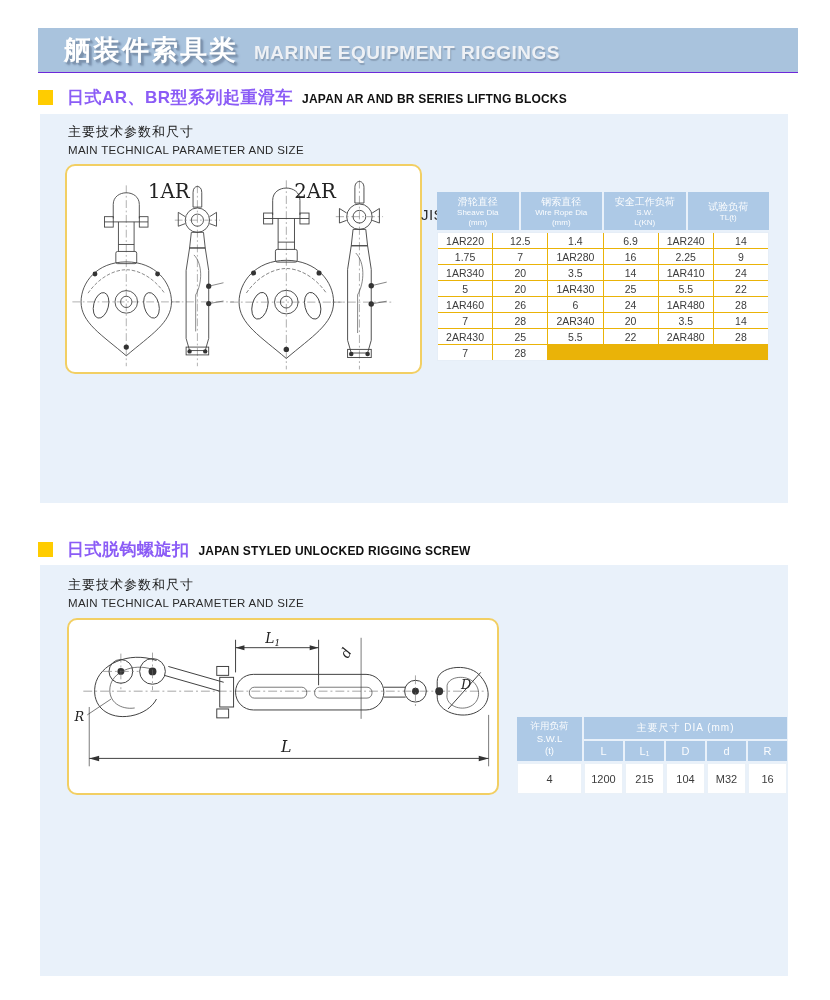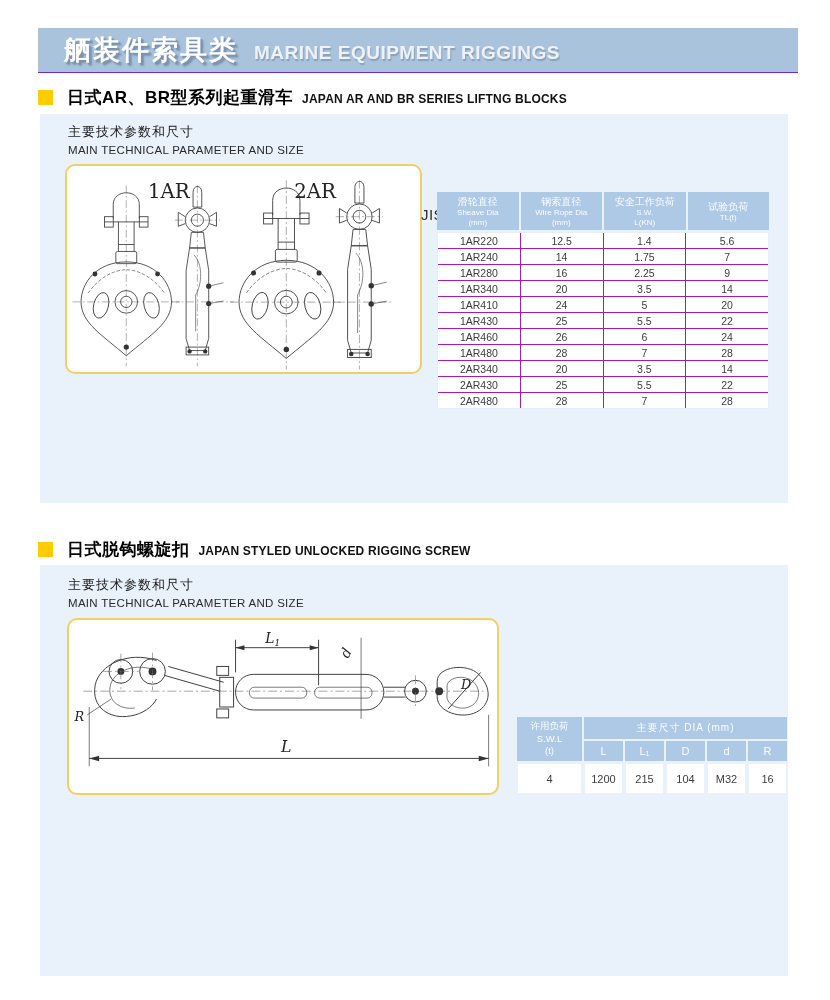--- a/index.html
+++ b/index.html
@@ -13,21 +13,21 @@
     display:flex; align-items:center; padding-left:26px; gap:16px; }
   .banner .zh { font-size:27px; font-weight:bold; color:#ffffff;
     text-shadow:2px 2px 1px #7d93ad, 3px 3px 2px rgba(90,110,140,.55); letter-spacing:2px; }
   .banner .en { font-size:19px; font-weight:bold; color:#eef1f5;
     text-shadow:1px 2px 1px #8aa0b8; letter-spacing:.5px; padding-top:6px; }
 
   
   .sec-head { position:absolute; display:flex; align-items:center; gap:14px; }
   .sec-head .bullet { width:15px; height:15px; background:#ffcc00; flex:0 0 15px; }
   .sec-head .t { display:flex; align-items:baseline; gap:9px; }
-  .sec-head .zh { font-size:17px; font-weight:bold; color:#000000; letter-spacing:.5px; }
+  .sec-head .zh { font-size:17px; font-weight:bold; color:#8b5cf6; letter-spacing:.5px; }
   .sec-head .en { font-size:12px; font-weight:bold; color:#111; letter-spacing:.2px; }
 
   
   .panel { position:absolute; left:40px; width:748px; background:#e9f1fa; }
   .panel1 { top:114px; height:389px; }
   .panel2 { top:565px; height:411px; }
   .param { position:absolute; left:28px; }
   .param .zh { font-size:13px; color:#1b1b1b; letter-spacing:1px; }
   .param .en { font-size:11.5px; color:#2a2a2a; margin-top:3px; letter-spacing:.3px; }
 
@@ -44,21 +44,21 @@
   .view-label { font-family:"DejaVu Serif", serif; fill:#222; }
 
   
   .jis { position:absolute; left:381px; top:52px; font-size:15px; color:#2e2e2e; letter-spacing:.4px;margin-top:40px; }
   .tbl1 { position:absolute; left:397px; top:78px; width:332px; }
   .tbl1-head { display:grid; grid-template-columns:repeat(4,1fr); gap:2px; margin-bottom:2px; }
   .tbl1-head .hc { background:#adc9e6; height:38px; display:flex; flex-direction:column;
     align-items:center; justify-content:center; color:rgba(255,255,255,.96); text-align:center; }
   .hc .h-zh { font-size:10px; line-height:1.3; }
   .hc .h-en, .hc .h-unit { font-size:8px; line-height:1.25; }
-  .tbl1-body { display:grid; grid-template-columns:repeat(4,1fr); gap:1px; background:#a21caf; border:1px solid #e6eef7;}
+  .tbl1-body { display:grid; grid-template-columns:repeat(6,1fr); gap:1px; background:#eab308; border:1px solid #e6eef7;}
   .tbl1-body .c { background:#ffffff; height:15px; display:flex; align-items:center;
     justify-content:center; font-size:10.5px; color:#3c3c3c; }
 
   
   .tbl2 { position:absolute; left:477px; top:152px; display:grid;
     grid-template-columns:65px repeat(5,39px); grid-template-rows:22px 20px 31px; gap:2px; }
   .tbl2 .hd { background:#adc9e6; color:rgba(255,255,255,.96); display:flex; flex-direction:column;
     align-items:center; justify-content:center; text-align:center; }
   .tbl2 .swl { grid-row:1/3; grid-column:1; font-size:9.5px; line-height:1.35; }
   .tbl2 .grp { grid-column:2/7; font-size:10px; letter-spacing:1px; }
@@ -171,21 +171,21 @@
         <div class="hc">
           <span class="h-zh">试验负荷</span>
           <span class="h-en">TL(t)</span>
           <span class="h-unit"></span>
         </div>
       </div>
       <div class="tbl1-body">
         <div class="c">1AR220</div>
         <div class="c">12.5</div>
         <div class="c">1.4</div>
-        <div class="c">5.6</div>
+        <div class="c">6.9</div>
         <div class="c">1AR240</div>
         <div class="c">14</div>
         <div class="c">1.75</div>
         <div class="c">7</div>
         <div class="c">1AR280</div>
         <div class="c">16</div>
         <div class="c">2.25</div>
         <div class="c">9</div>
         <div class="c">1AR340</div>
         <div class="c">20</div>

